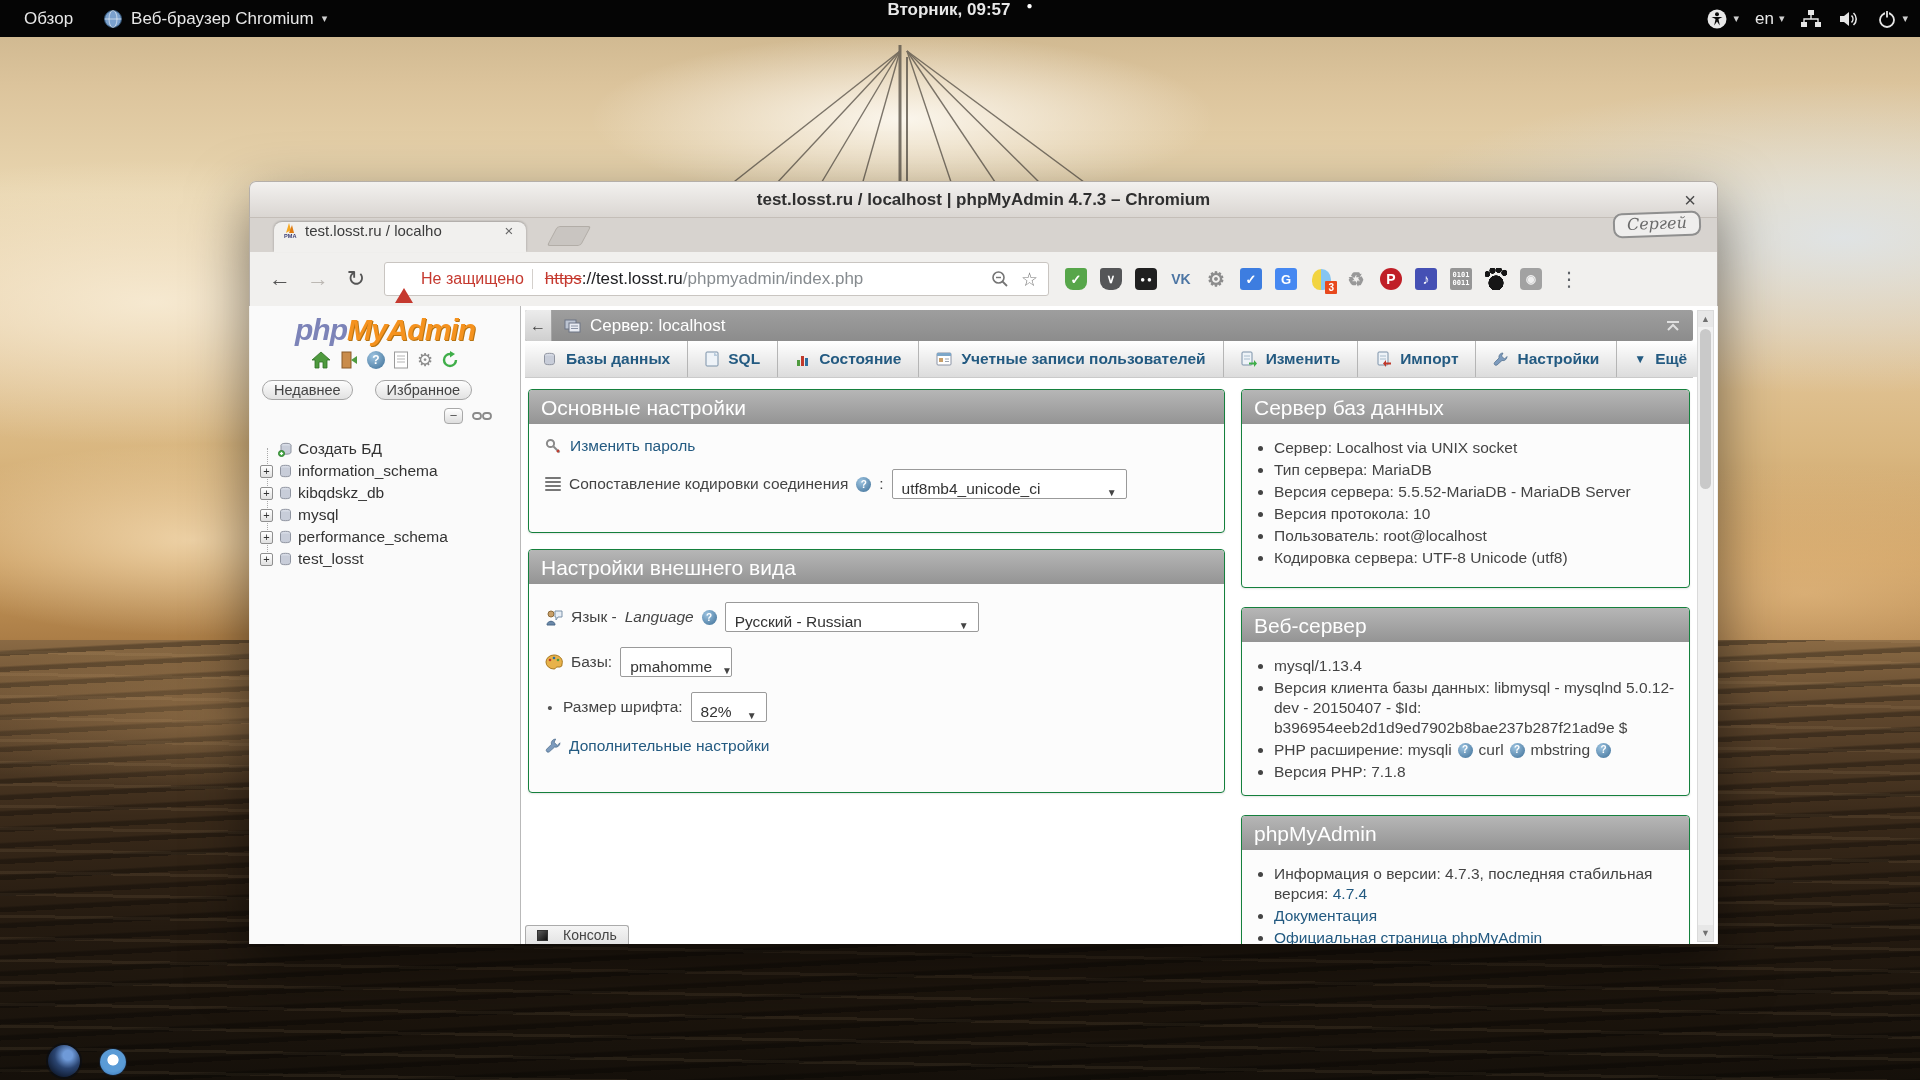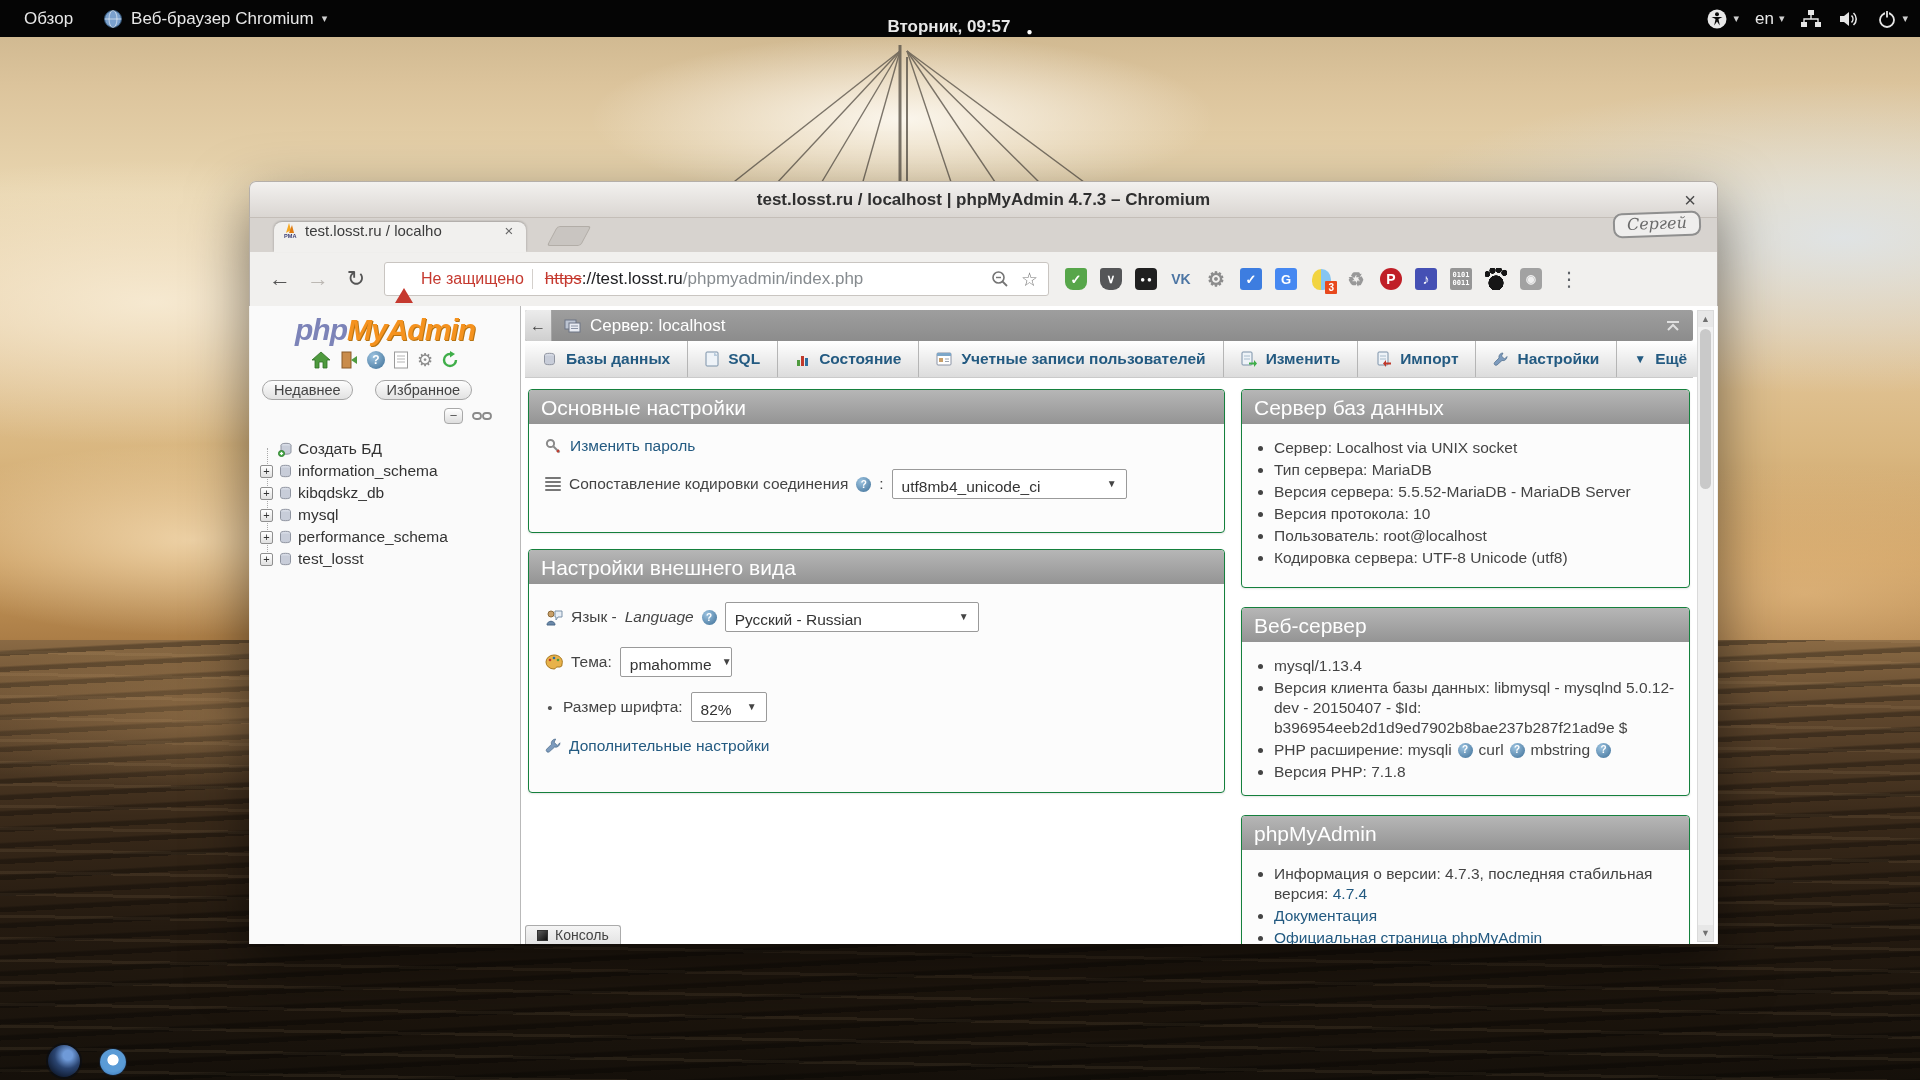--- a/index.html
+++ b/index.html
@@ -18,21 +18,21 @@
  radial-gradient(ellipse 600px 120px at 12% 18%, rgba(255,200,130,.25), transparent 60%),
  repeating-linear-gradient(177deg, rgba(0,0,0,0) 0 10px, rgba(0,0,0,.28) 12px 16px),
  repeating-linear-gradient(181deg, rgba(255,215,160,.07) 0 3px, transparent 3px 22px),
  linear-gradient(180deg,#8a6a44 0%,#5d452c 18%,#3a2a1a 40%,#241a10 65%,#15100a 100%)}
 .mast{position:absolute;left:700px;top:37px}
 
 
 .topbar{position:absolute;top:0;left:0;right:0;height:37px;background:#050505;color:#e8e8e8;z-index:100;font-size:17px}
 .tb-left{display:flex;align-items:center;gap:30px;padding-left:24px;height:100%}
 .appmenu{display:flex;align-items:center;gap:8px}
-.clock{position:absolute;left:50%;top:0;height:100%;transform:translateX(-50%);display:flex;align-items:flex-end;gap:16px;font-weight:bold}
+.clock{position:absolute;left:50%;top:0;height:100%;transform:translateX(-50%);display:flex;align-items:flex-start;gap:16px;font-weight:bold}
 .clock .dot{font-size:10px;color:#fff}
 .tb-right{position:absolute;right:12px;top:0;height:100%;display:flex;align-items:center;gap:16px}
 .caret{font-size:11px;color:#cfcfcf}
 
 
 .window{position:absolute;left:249px;top:181px;width:1469px;height:763px;z-index:10;border-radius:7px 7px 0 0;box-shadow:0 22px 60px rgba(0,0,0,.5);background:#f1f0ee}
 .titlebar{height:37px;background:linear-gradient(#f3f1ef,#dad6d2);border:1px solid #b5afa9;border-bottom:1px solid #c4beb8;border-radius:7px 7px 0 0;position:relative;display:flex;align-items:center;justify-content:center}
 .title-text{font-weight:bold;font-size:17px;color:#2f2f2f}
 .win-close{position:absolute;right:14px;top:5px;width:26px;height:26px;text-align:center;font-size:20px;color:#4a4a4a;line-height:26px}
 .tabstrip{height:34px;background:#d7d3cf;position:relative;border-left:1px solid #b5afa9;border-right:1px solid #b5afa9}
@@ -95,32 +95,32 @@
 .panel{border:1px solid #15803d;border-radius:4px;background:#fcfcfc;box-shadow:0 1px 2px rgba(0,0,0,.1);overflow:hidden}
 .panel-title{height:34px;background:linear-gradient(#b6b6b6,#949494);color:#fff;font-size:21px;padding:2px 12px;line-height:31px;border-radius:3px 3px 0 0}
 .fs1{height:144px}.fs2{height:244px;margin-top:16px}
 .bx1{height:199px}.bx2{height:189px;margin-top:19px}.bx3{height:170px;margin-top:19px}
 .fs-body{padding:13px 16px}
 .row{display:flex;align-items:center;gap:8px;margin-bottom:14px}
 .lbl{color:#444;font-size:15.5px}
 .lnk{color:#235a81;font-size:15.5px;text-decoration:none}
 .ital{font-style:italic}
 .hlp{width:15px;height:15px;border-radius:50%;background:radial-gradient(circle at 35% 30%,#9cc3e0,#3d6e96);color:#fff;font-size:10px;font-weight:bold;display:inline-flex;align-items:center;justify-content:center;flex:0 0 auto}
-.selectbox{border:1px solid #9a9a9a;border-radius:2px;background:#fff;display:inline-flex;align-items:flex-start;justify-content:space-between;height:30px;padding:8px 9px;font-size:15.5px;color:#333;gap:10px}
+.selectbox{border:1px solid #9a9a9a;border-radius:2px;background:#fff;display:inline-flex;align-items:flex-end;justify-content:space-between;height:30px;padding:0 9px;font-size:15.5px;color:#333;gap:10px}
 .selectbox .arr{font-size:10px;color:#444}
 .w235{width:235px}.w254{width:254px}.w112{width:112px}.w76{width:76px}
 .listico{display:inline-block;width:16px}
 .listico i{display:block;height:2px;background:#777;margin:2px 0;border-radius:1px}
 .bullet{color:#555;font-size:15px;width:10px;text-align:center}
 .panel ul{margin:14px 0 0 32px}
 .panel li{color:#444;font-size:15.5px;line-height:20px;margin-bottom:2px;padding-right:10px}
 .panel li .lnk{font-size:15.5px}
 .phpline{display:inline-flex;align-items:center;gap:6px;flex-wrap:wrap}
 
-.console{position:absolute;left:4px;bottom:0;height:19px;background:linear-gradient(#f5f5f5,#e3e3e3);border:1px solid #ababab;border-bottom:none;border-radius:3px 3px 0 0;display:flex;align-items:center;gap:7px;padding:0 11px;font-size:14px;color:#444}
+.console{position:absolute;left:4px;bottom:0;height:19px;background:linear-gradient(#f5f5f5,#e3e3e3);border:1px solid #ababab;border-bottom:none;border-radius:3px 3px 0 0;display:flex;align-items:center;gap:15px;padding:0 11px;font-size:14px;color:#444}
 .console-ico{width:11px;height:11px;background:linear-gradient(135deg,#5a5a5a,#101010);border:1px solid #333}
 .scrollbar{position:absolute;right:3px;top:4px;bottom:2px;width:17px;background:#f1f1f1;border:1px solid #dadada}
 .sb-btn{height:16px;display:flex;align-items:center;justify-content:center;font-size:9px;color:#707070;background:#e7e7e7}
 .sb-down{position:absolute;bottom:0;left:0;right:0}
 .sb-thumb{position:absolute;top:18px;left:2px;right:2px;height:160px;background:#c9c9c9;border-radius:7px}
 
 
 .dock1{position:absolute;left:48px;top:1045px;width:32px;height:32px;border-radius:50%;z-index:5;background:radial-gradient(circle at 62% 32%,#6f9ad8 0 16%,#2a4470 45%,#101c32 78%);box-shadow:0 0 0 2px rgba(8,12,22,.55)}
 .dock2{position:absolute;left:100px;top:1049px;width:26px;height:26px;border-radius:50%;z-index:5;background:radial-gradient(circle at 50% 42%,#ffffff 26%,#5a9bd6 30% 58%,#2f6db3 100%);box-shadow:0 0 0 1px rgba(20,40,70,.5)}
 </style>
@@ -515,21 +515,21 @@
                   <span class="arr">▼</span>
                 </span>
               </div>
               <div class="row" style="margin-bottom:15px">
                 <svg width="18" height="16" viewBox="0 0 18 16">
                     <path d="M9 1 a8 7 0 1 0 0 14 c2 0 1.5-2 3-2 h3 a2.5 2.5 0 0 0 2-3 A8 7 0 0 0 9 1 Z" fill="#e8b24a" stroke="#a87820"></path>
                     <circle cx="5" cy="6" r="1.3" fill="#c0392b"></circle>
                     <circle cx="9" cy="4" r="1.3" fill="#2d6e9e"></circle>
                     <circle cx="13" cy="6" r="1.3" fill="#4e9a3e"></circle>
                   </svg>
-                <span class="lbl">Тема:</span>
+                <span class="lbl">Базы:</span>
                 <span class="selectbox w112">
                   <span>pmahomme</span>
                   <span class="arr">▼</span>
                 </span>
               </div>
               <div class="row" style="margin-bottom:15px">
                 <span class="bullet">•</span>
                 <span class="lbl">Размер шрифта:</span>
                 <span class="selectbox w76">
                   <span>82%</span>

